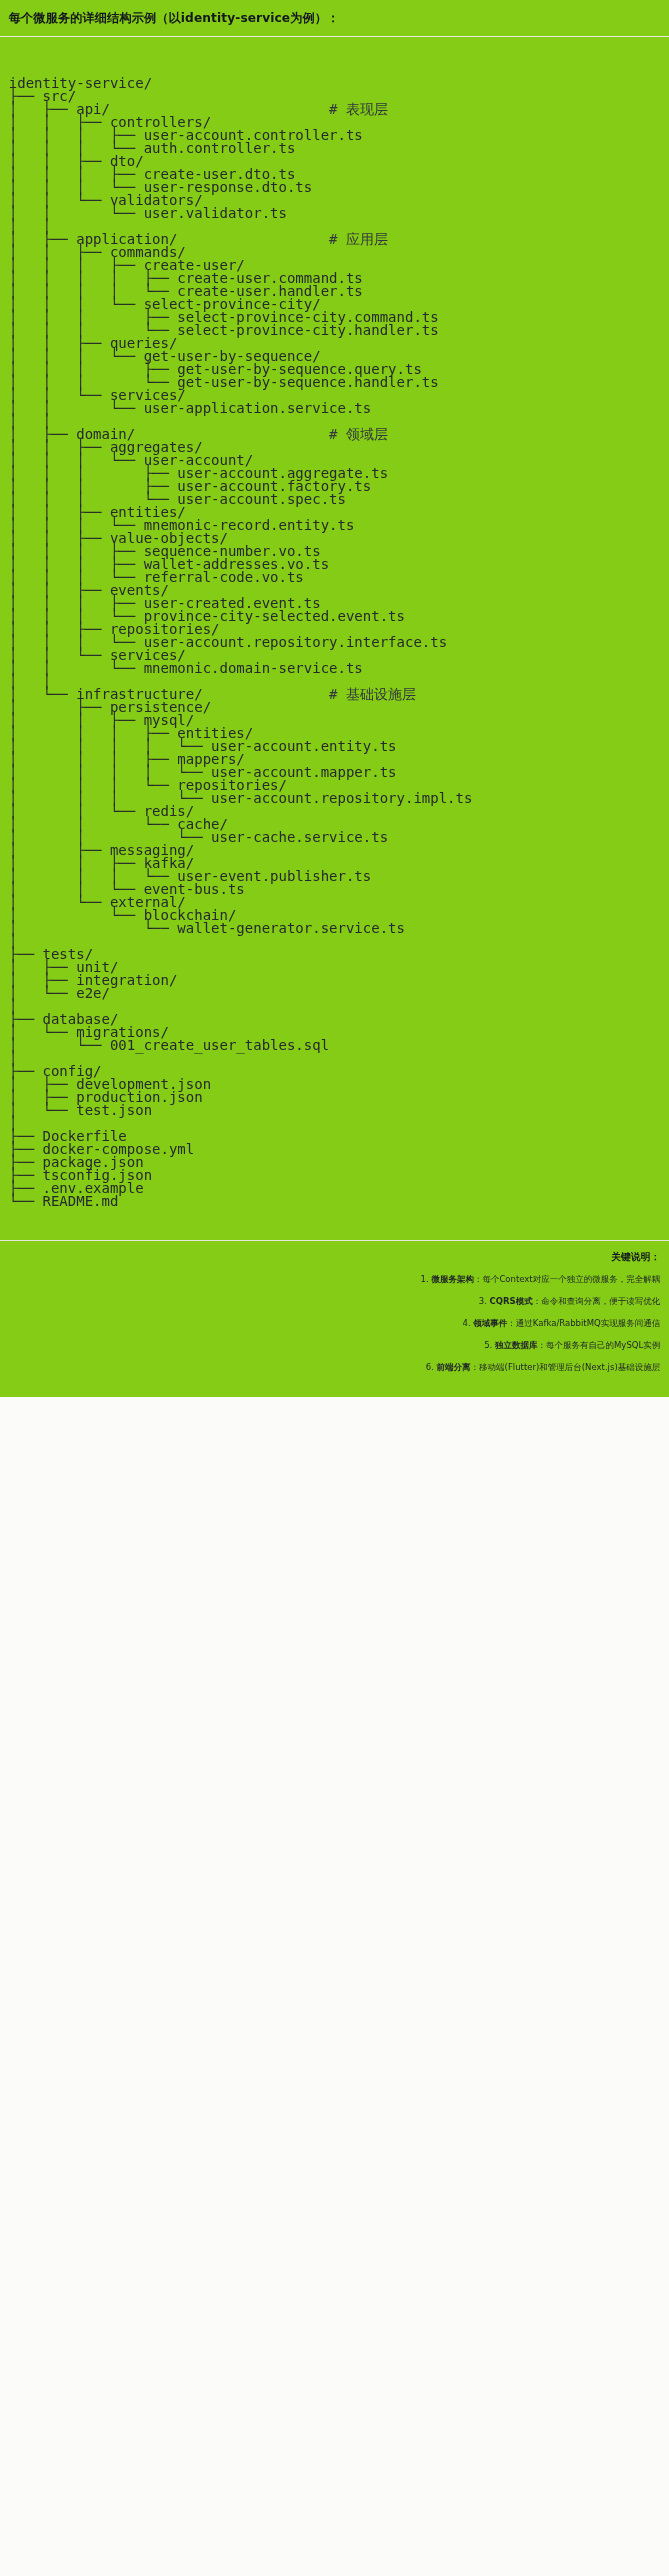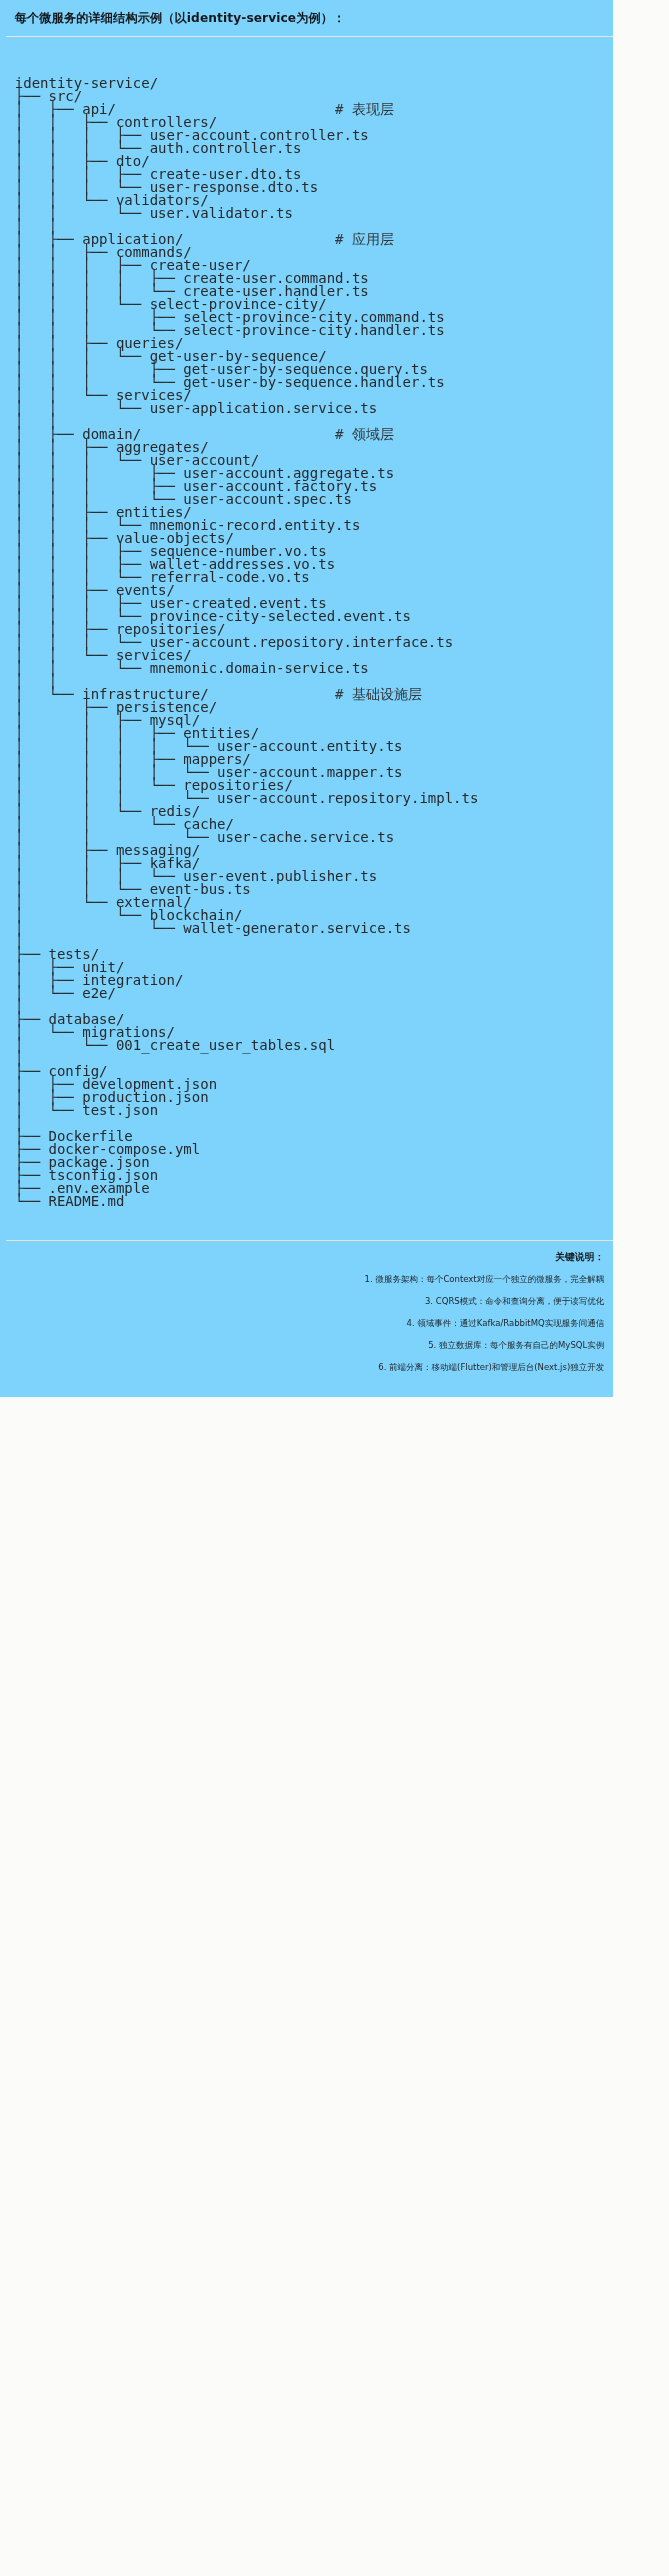--- a/index.html
+++ b/index.html
@@ -7,24 +7,23 @@
     padding: 0;
     background: #fbfbf9;
   }
   body {
     width: 669px;
     font-family: "Liberation Sans", sans-serif;
     color: #1f2328;
     -webkit-font-smoothing: antialiased;
   }
   .page {
-    width: 613px;
+    width: 669px;
     box-sizing: border-box;
-    background: #7dd3fc;
-    padding-left: 6px;
+    background: #84cc16;
   }
 
   
   .doc-title {
     font-family: "DejaVu Sans", sans-serif;
     font-weight: 700;
     font-size: 12.2px;
     line-height: 1.3;
     color: #14181c;
     padding: 11.3px 8.8px 8.8px 8.8px;
@@ -67,21 +66,21 @@
     letter-spacing: 0.1px;
   }
   .note-item {
     font-size: 8.5px;
     line-height: 1.5;
     color: #1f2328;
     margin: 0 0 9.4px 0;
   }
   .note-item .num { }
   .note-item .lead {
-    font-weight: 400;
+    font-weight: 700;
   }
   .note-item .sep { }
   .note-item .body { }
   .closing {
     font-size: 8px;
     line-height: 1.55;
     color: #31353a;
     margin: 11.3px 0 0 0;
   }
 </style>
@@ -96,18 +95,18 @@
     <div id="tree-rows"><div class="tree-row"><span class="path">identity-service/</span></div><div class="tree-row"><span class="path">├── src/</span></div><div class="tree-row"><span class="path">│   ├── api/</span><span>                          </span><span class="cmt"># 表现层</span></div><div class="tree-row"><span class="path">│   │   ├── controllers/</span></div><div class="tree-row"><span class="path">│   │   │   ├── user-account.controller.ts</span></div><div class="tree-row"><span class="path">│   │   │   └── auth.controller.ts</span></div><div class="tree-row"><span class="path">│   │   ├── dto/</span></div><div class="tree-row"><span class="path">│   │   │   ├── create-user.dto.ts</span></div><div class="tree-row"><span class="path">│   │   │   └── user-response.dto.ts</span></div><div class="tree-row"><span class="path">│   │   └── validators/</span></div><div class="tree-row"><span class="path">│   │       └── user.validator.ts</span></div><div class="tree-row"><span class="path">│   │</span></div><div class="tree-row"><span class="path">│   ├── application/</span><span>                  </span><span class="cmt"># 应用层</span></div><div class="tree-row"><span class="path">│   │   ├── commands/</span></div><div class="tree-row"><span class="path">│   │   │   ├── create-user/</span></div><div class="tree-row"><span class="path">│   │   │   │   ├── create-user.command.ts</span></div><div class="tree-row"><span class="path">│   │   │   │   └── create-user.handler.ts</span></div><div class="tree-row"><span class="path">│   │   │   └── select-province-city/</span></div><div class="tree-row"><span class="path">│   │   │       ├── select-province-city.command.ts</span></div><div class="tree-row"><span class="path">│   │   │       └── select-province-city.handler.ts</span></div><div class="tree-row"><span class="path">│   │   ├── queries/</span></div><div class="tree-row"><span class="path">│   │   │   └── get-user-by-sequence/</span></div><div class="tree-row"><span class="path">│   │   │       ├── get-user-by-sequence.query.ts</span></div><div class="tree-row"><span class="path">│   │   │       └── get-user-by-sequence.handler.ts</span></div><div class="tree-row"><span class="path">│   │   └── services/</span></div><div class="tree-row"><span class="path">│   │       └── user-application.service.ts</span></div><div class="tree-row"><span class="path">│   │</span></div><div class="tree-row"><span class="path">│   ├── domain/</span><span>                       </span><span class="cmt"># 领域层</span></div><div class="tree-row"><span class="path">│   │   ├── aggregates/</span></div><div class="tree-row"><span class="path">│   │   │   └── user-account/</span></div><div class="tree-row"><span class="path">│   │   │       ├── user-account.aggregate.ts</span></div><div class="tree-row"><span class="path">│   │   │       ├── user-account.factory.ts</span></div><div class="tree-row"><span class="path">│   │   │       └── user-account.spec.ts</span></div><div class="tree-row"><span class="path">│   │   ├── entities/</span></div><div class="tree-row"><span class="path">│   │   │   └── mnemonic-record.entity.ts</span></div><div class="tree-row"><span class="path">│   │   ├── value-objects/</span></div><div class="tree-row"><span class="path">│   │   │   ├── sequence-number.vo.ts</span></div><div class="tree-row"><span class="path">│   │   │   ├── wallet-addresses.vo.ts</span></div><div class="tree-row"><span class="path">│   │   │   └── referral-code.vo.ts</span></div><div class="tree-row"><span class="path">│   │   ├── events/</span></div><div class="tree-row"><span class="path">│   │   │   ├── user-created.event.ts</span></div><div class="tree-row"><span class="path">│   │   │   └── province-city-selected.event.ts</span></div><div class="tree-row"><span class="path">│   │   ├── repositories/</span></div><div class="tree-row"><span class="path">│   │   │   └── user-account.repository.interface.ts</span></div><div class="tree-row"><span class="path">│   │   └── services/</span></div><div class="tree-row"><span class="path">│   │       └── mnemonic.domain-service.ts</span></div><div class="tree-row"><span class="path">│   │</span></div><div class="tree-row"><span class="path">│   └── infrastructure/</span><span>               </span><span class="cmt"># 基础设施层</span></div><div class="tree-row"><span class="path">│       ├── persistence/</span></div><div class="tree-row"><span class="path">│       │   ├── mysql/</span></div><div class="tree-row"><span class="path">│       │   │   ├── entities/</span></div><div class="tree-row"><span class="path">│       │   │   │   └── user-account.entity.ts</span></div><div class="tree-row"><span class="path">│       │   │   ├── mappers/</span></div><div class="tree-row"><span class="path">│       │   │   │   └── user-account.mapper.ts</span></div><div class="tree-row"><span class="path">│       │   │   └── repositories/</span></div><div class="tree-row"><span class="path">│       │   │       └── user-account.repository.impl.ts</span></div><div class="tree-row"><span class="path">│       │   └── redis/</span></div><div class="tree-row"><span class="path">│       │       └── cache/</span></div><div class="tree-row"><span class="path">│       │           └── user-cache.service.ts</span></div><div class="tree-row"><span class="path">│       ├── messaging/</span></div><div class="tree-row"><span class="path">│       │   ├── kafka/</span></div><div class="tree-row"><span class="path">│       │   │   └── user-event.publisher.ts</span></div><div class="tree-row"><span class="path">│       │   └── event-bus.ts</span></div><div class="tree-row"><span class="path">│       └── external/</span></div><div class="tree-row"><span class="path">│           └── blockchain/</span></div><div class="tree-row"><span class="path">│               └── wallet-generator.service.ts</span></div><div class="tree-row"><span class="path">│</span></div><div class="tree-row"><span class="path">├── tests/</span></div><div class="tree-row"><span class="path">│   ├── unit/</span></div><div class="tree-row"><span class="path">│   ├── integration/</span></div><div class="tree-row"><span class="path">│   └── e2e/</span></div><div class="tree-row"><span class="path">│</span></div><div class="tree-row"><span class="path">├── database/</span></div><div class="tree-row"><span class="path">│   └── migrations/</span></div><div class="tree-row"><span class="path">│       └── 001_create_user_tables.sql</span></div><div class="tree-row"><span class="path">│</span></div><div class="tree-row"><span class="path">├── config/</span></div><div class="tree-row"><span class="path">│   ├── development.json</span></div><div class="tree-row"><span class="path">│   ├── production.json</span></div><div class="tree-row"><span class="path">│   └── test.json</span></div><div class="tree-row"><span class="path">│</span></div><div class="tree-row"><span class="path">├── Dockerfile</span></div><div class="tree-row"><span class="path">├── docker-compose.yml</span></div><div class="tree-row"><span class="path">├── package.json</span></div><div class="tree-row"><span class="path">├── tsconfig.json</span></div><div class="tree-row"><span class="path">├── .env.example</span></div><div class="tree-row"><span class="path">└── README.md</span></div></div>
   </div>
 
   <div class="notes">
     <div class="notes-title">关键说明：</div>
     <div id="notes-list">
         <p class="note-item"><span class="num">1. </span><span class="lead">微服务架构</span><span class="sep">：</span><span class="body">每个Context对应一个独立的微服务，完全解耦</span></p>
         <p class="note-item"><span class="num">3. </span><span class="lead">CQRS模式</span><span class="sep">：</span><span class="body">命令和查询分离，便于读写优化</span></p>
         <p class="note-item"><span class="num">4. </span><span class="lead">领域事件</span><span class="sep">：</span><span class="body">通过Kafka/RabbitMQ实现服务间通信</span></p>
         <p class="note-item"><span class="num">5. </span><span class="lead">独立数据库</span><span class="sep">：</span><span class="body">每个服务有自己的MySQL实例</span></p>
-        <p class="note-item"><span class="num">6. </span><span class="lead">前端分离</span><span class="sep">：</span><span class="body">移动端(Flutter)和管理后台(Next.js)独立开发</span></p>
+        <p class="note-item"><span class="num">6. </span><span class="lead">前端分离</span><span class="sep">：</span><span class="body">移动端(Flutter)和管理后台(Next.js)基础设施层</span></p>
       </div>
   </div>
 
 </div>
 
 
 </body></html>

